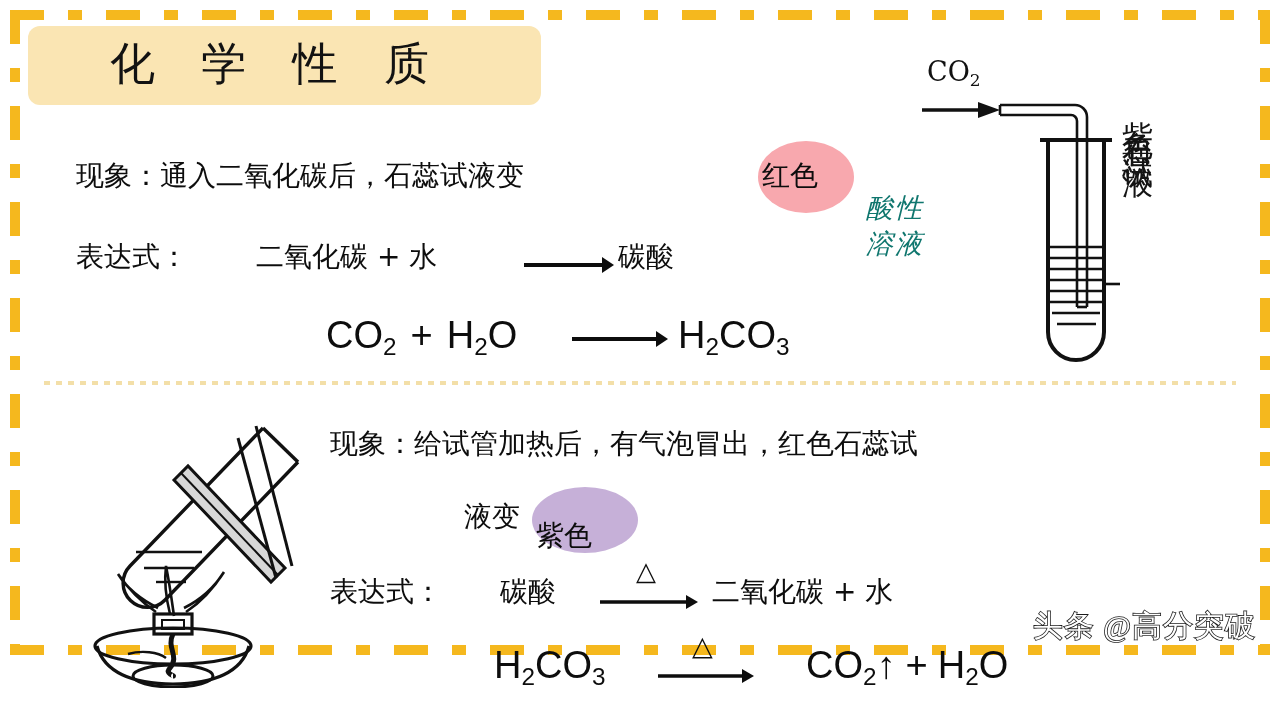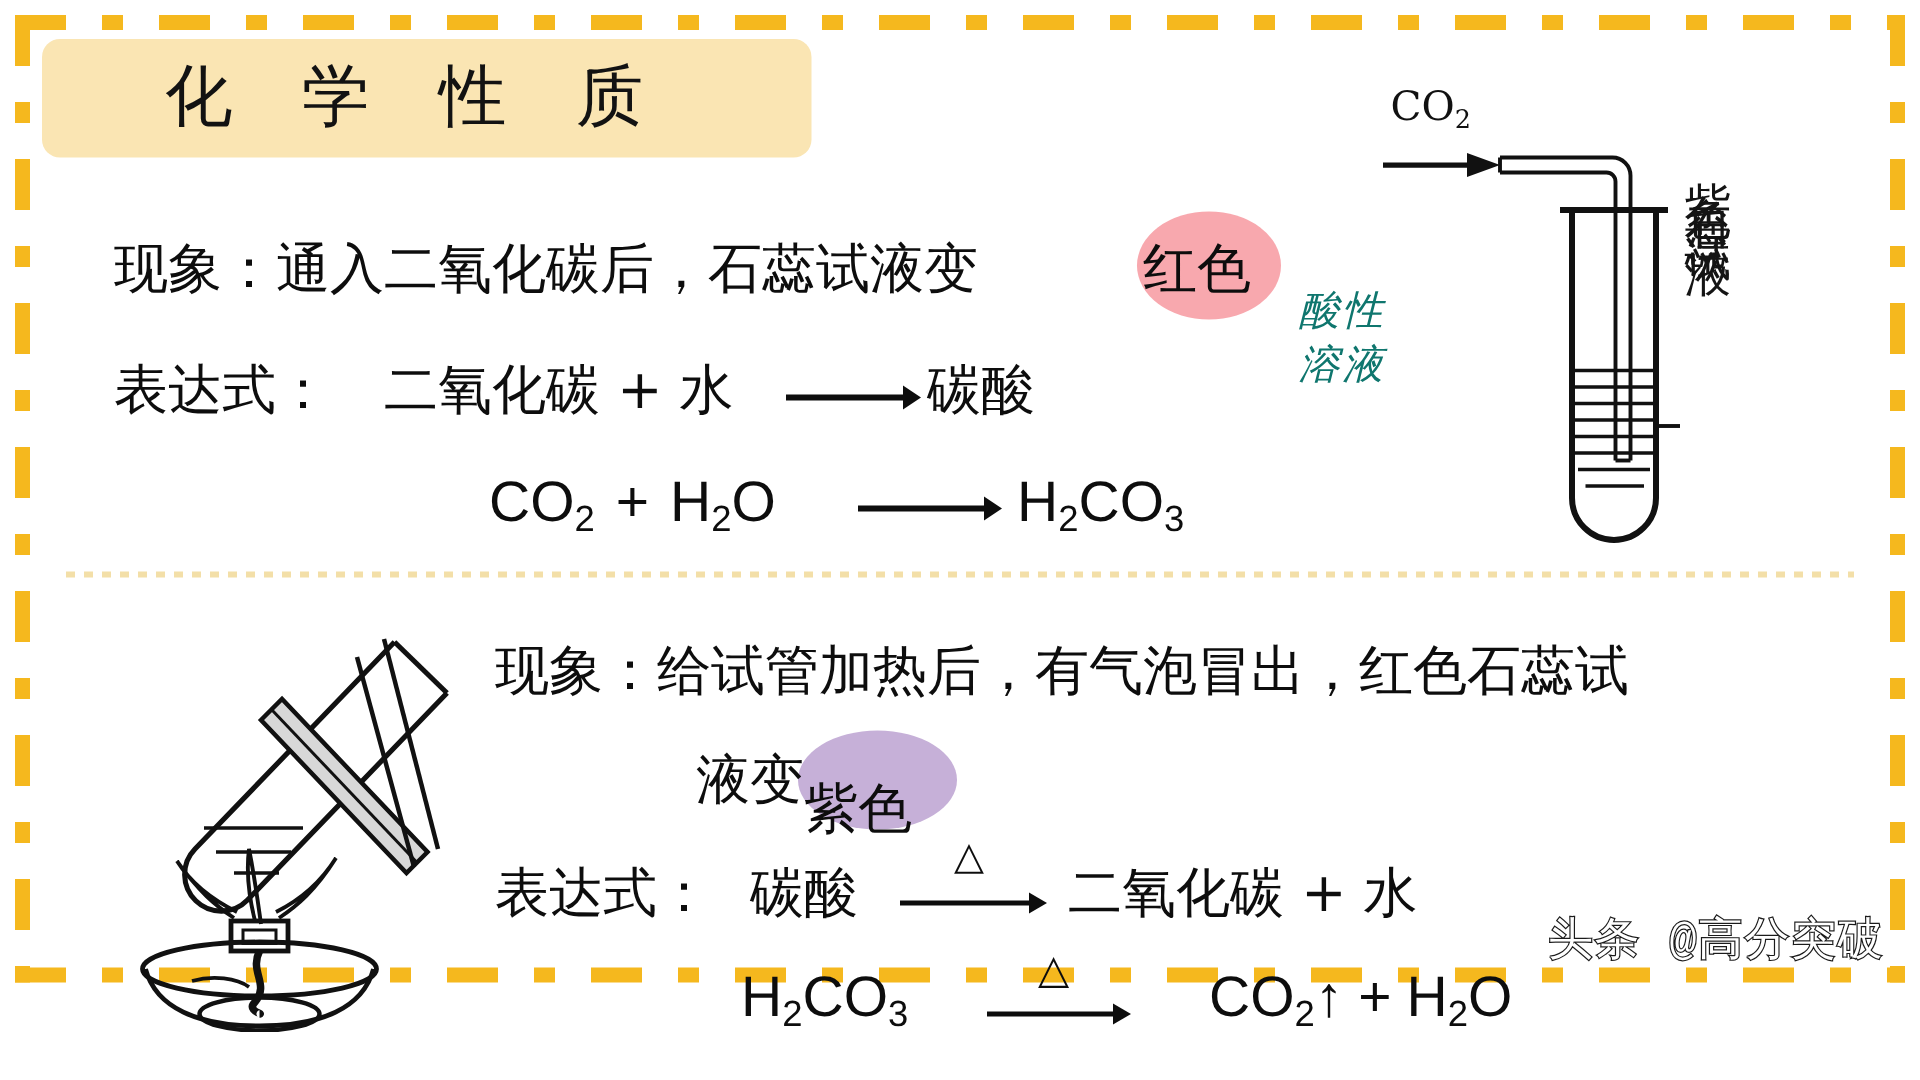--- a/index.html
+++ b/index.html
@@ -60,21 +60,21 @@
     font-size: 45px;
     letter-spacing: 16px;
     color: #121212;
     font-family: "DejaVu Sans", "Liberation Sans", sans-serif;
     white-space: nowrap;
   }
 
   
   .body-line {
     position: absolute;
-    font-size: 36px;
+    font-size: 28px;
     color: #0d0d0d;
     white-space: nowrap;
     font-family: "DejaVu Sans", "Liberation Sans", sans-serif;
     line-height: 1;
   }
   .eq-line {
     position: absolute;
     font-size: 38px;
     color: #0d0d0d;
     white-space: nowrap;
@@ -136,21 +136,21 @@
 
   svg { display: block; }
   .dg { position: absolute; }
 
   
   #watermark {
     position: absolute;
     right: 24px; bottom: 18px;
     font-size: 30px;
     color: #ffffff;
-    font-family: Liberation Mono, monospace;
+    font-family: Liberation Serif, serif;
     white-space: nowrap;
     -webkit-text-stroke: 1.6px #1b1b1b;
     paint-order: stroke fill;
     letter-spacing: 1px;
   }
 </style>
 </head>
 <body>
 
 <div id="slide">

